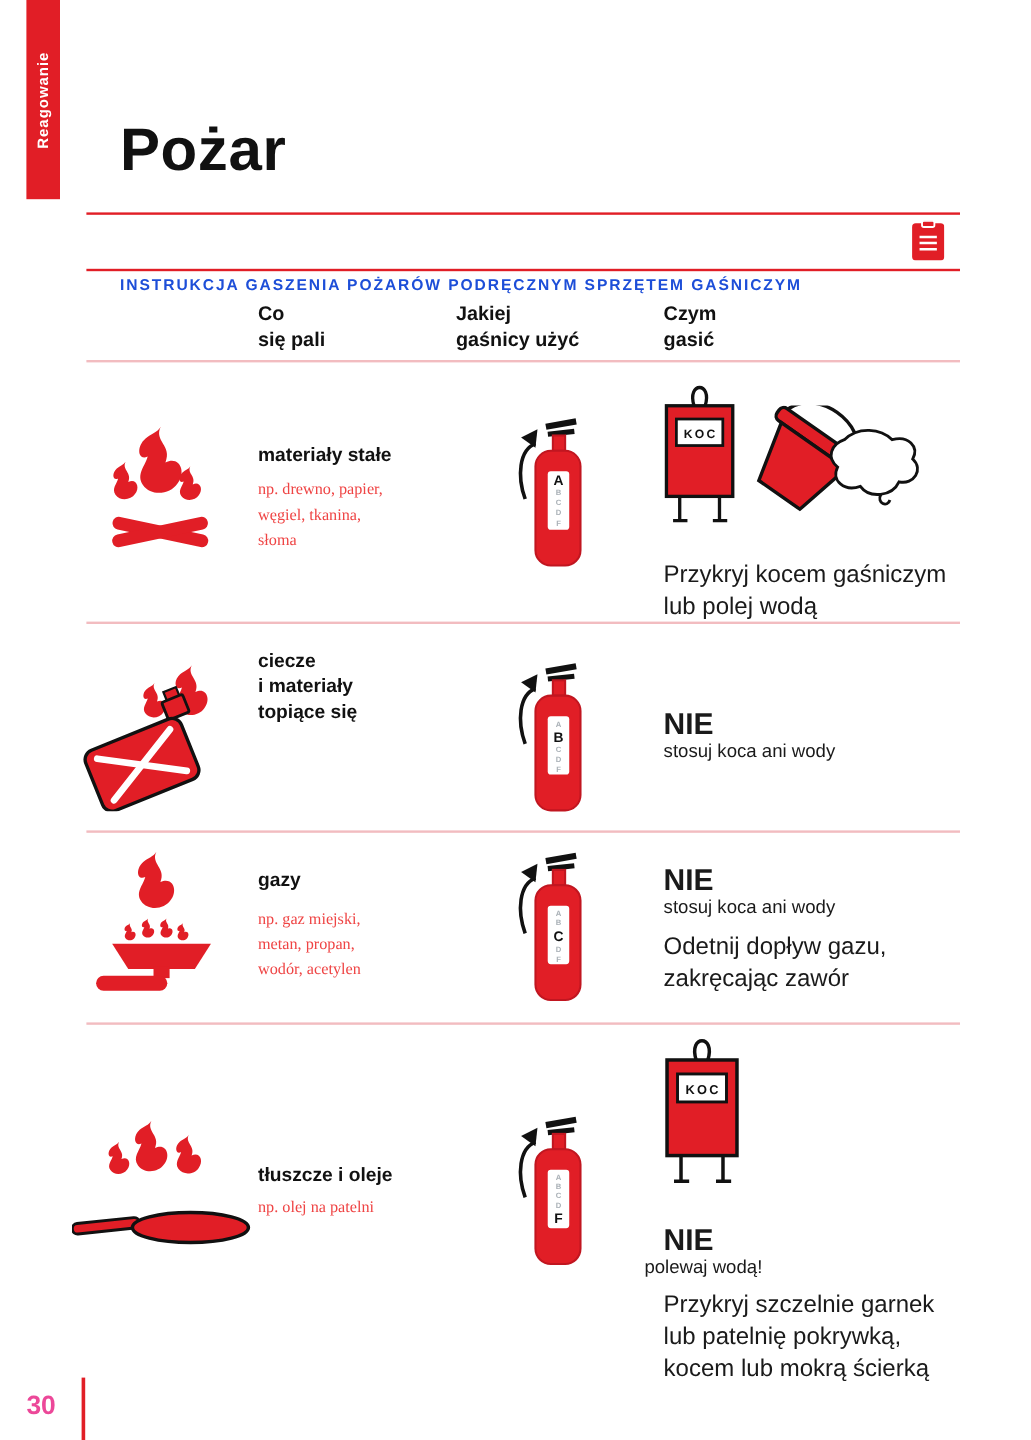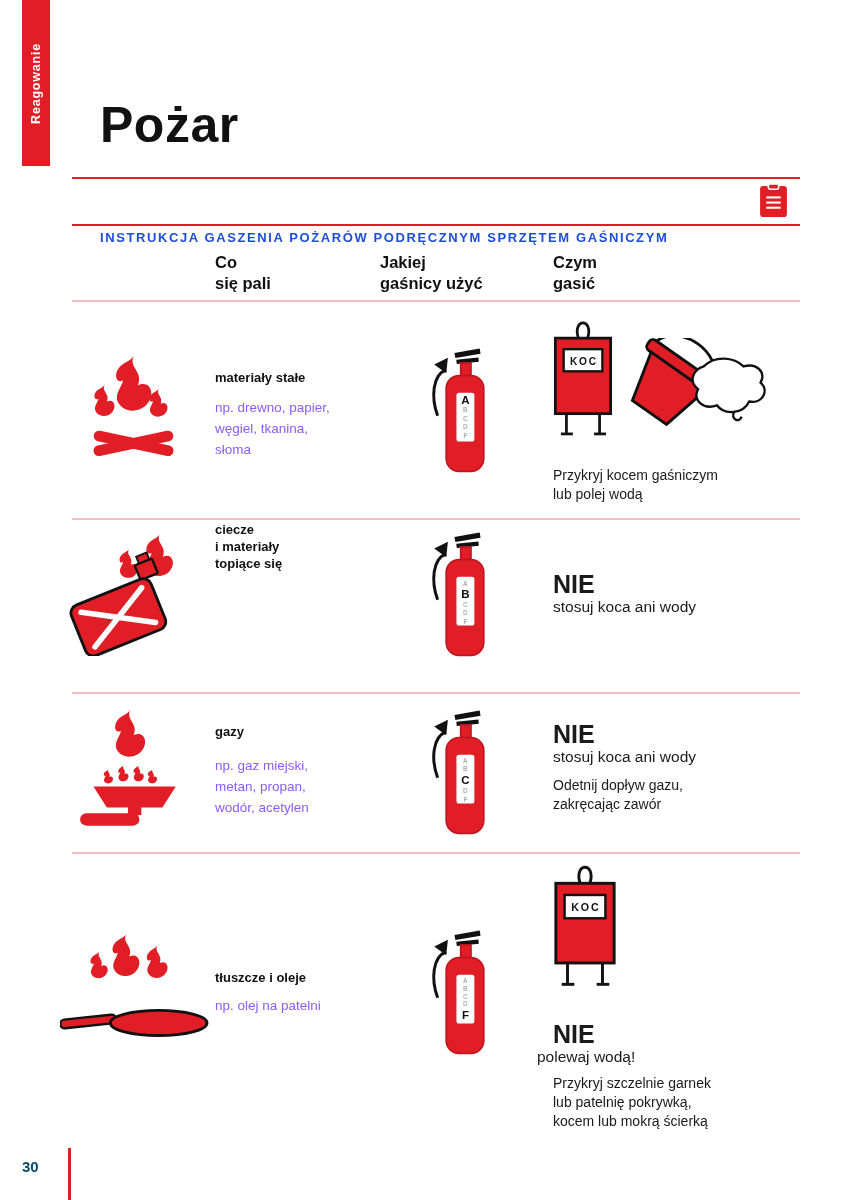--- a/index.html
+++ b/index.html
@@ -19,33 +19,33 @@
   .rule { left:72px; width:728px; }
   .rule.red  { background:#e11e26; height:2px; }
   .rule.pink { background:#f2bcc0; height:1.5px; }
 
   .subtitle { left:100px; top:194px; color:#1d4ed8; font-weight:700; font-size:13px;
               letter-spacing:1.6px;margin-top:36px; }
 
   .col-head { top:252px; font-weight:700; font-size:16.5px; line-height:1.3; color:#111; }
 
   .row { left:0; width:859px; }
-  .what-title { font-weight:700; font-size:13px; line-height:1.3; color:#111; }
-  .what-desc  { font-size:13.5px; line-height:1.55; color:#8b5cf6; }
-  .how  { font-size:14px; line-height:1.35; }
+  .what-title { font-weight:700; font-size:16px; line-height:1.3; color:#111; }
+  .what-desc  { font-size:13.5px; line-height:1.55; color:#ef4444;font-family:Liberation Serif, serif; }
+  .how  { font-size:20px; line-height:1.35; }
   .nie  { font-weight:700; font-size:25px; }
   .mix  { font-size:15.5px; }
   .mix .b { font-weight:400; }
 
   .lt { font-size:7.5px; fill:#a9b0b6; font-weight:700; }
   .lt.act { font-size:13.5px; fill:#111; }
   .koc-lbl { font-size:11px; font-weight:700; fill:#111; letter-spacing:2px; }
 
   .footer-bar { left:68px; top:1148px; width:3px; height:52px; background:#e11e26; }
-  .page-number { left:22px; top:1158px; color:#0c4a6e; font-weight:700; font-size:15px; }
+  .page-number { left:22px; top:1158px; color:#ec4899; font-weight:700; font-size:22px; }
 </style>
 </head>
 <body>
 
 <svg width="0" height="0" style="position:absolute" aria-hidden="true">
   <defs>
     <path id="flame" fill="#e11e26" d="M21 0 C15 12 31 16 25 30 C37 24 43 38 35 48 C29 57 13 59 6 49 C0 40 8 33 10 25 C2 29 0 17 8 10 C13 6 18 5 21 0 Z"></path>
   </defs>
 </svg>
 
@@ -120,21 +120,21 @@
     </g>
     <path d="M86 30 C98 18 118 20 128 30 C142 26 152 36 146 47 C156 56 147 70 134 67 C128 80 108 82 100 71 C86 76 74 66 80 54 C70 46 74 34 86 30 Z" fill="#fff" stroke="#111" stroke-width="2.5"></path>
     <path d="M118 78 C114 86 124 90 126 83" fill="none" stroke="#111" stroke-width="2.5"></path>
   </svg>
 
   <div class="abs how prewrap" style="left:553px;top:166px">Przykryj kocem gaśniczym
 lub polej wodą</div>
 </div>
 <div class="abs rule pink" style="top:518px"></div>
 
-<div class="abs row" style="top:506px;height:148px">
+<div class="abs row" style="top:526px;height:148px">
   <svg class="abs" style="left:62px;top:28px" width="140" height="122" viewBox="0 0 150 130">
     <use href="#flame" transform="translate(88,0) scale(0.8)"></use>
     <use href="#flame" transform="translate(60,16) scale(0.55)"></use>
     <g transform="rotate(-22 60 88)">
       <rect x="102" y="36" width="12" height="9" fill="#e11e26" stroke="#111" stroke-width="2"></rect>
       <rect x="97" y="44" width="20" height="17" rx="2" fill="#e11e26" stroke="#111" stroke-width="2.5"></rect>
       <rect x="14" y="60" width="92" height="58" rx="9" fill="#e11e26" stroke="#111" stroke-width="3"></rect>
       <line x1="25" y1="69" x2="95" y2="109" stroke="#fff" stroke-width="6" stroke-linecap="round"></line>
       <line x1="95" y1="69" x2="25" y2="109" stroke="#fff" stroke-width="6" stroke-linecap="round"></line>
     </g>

